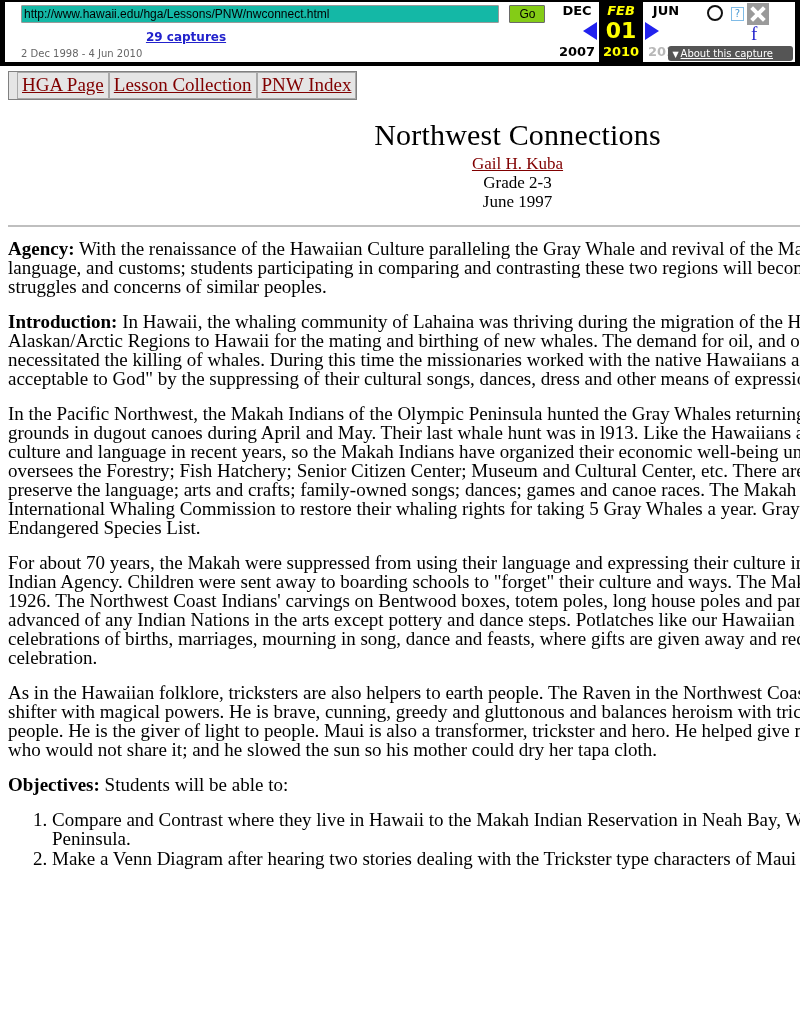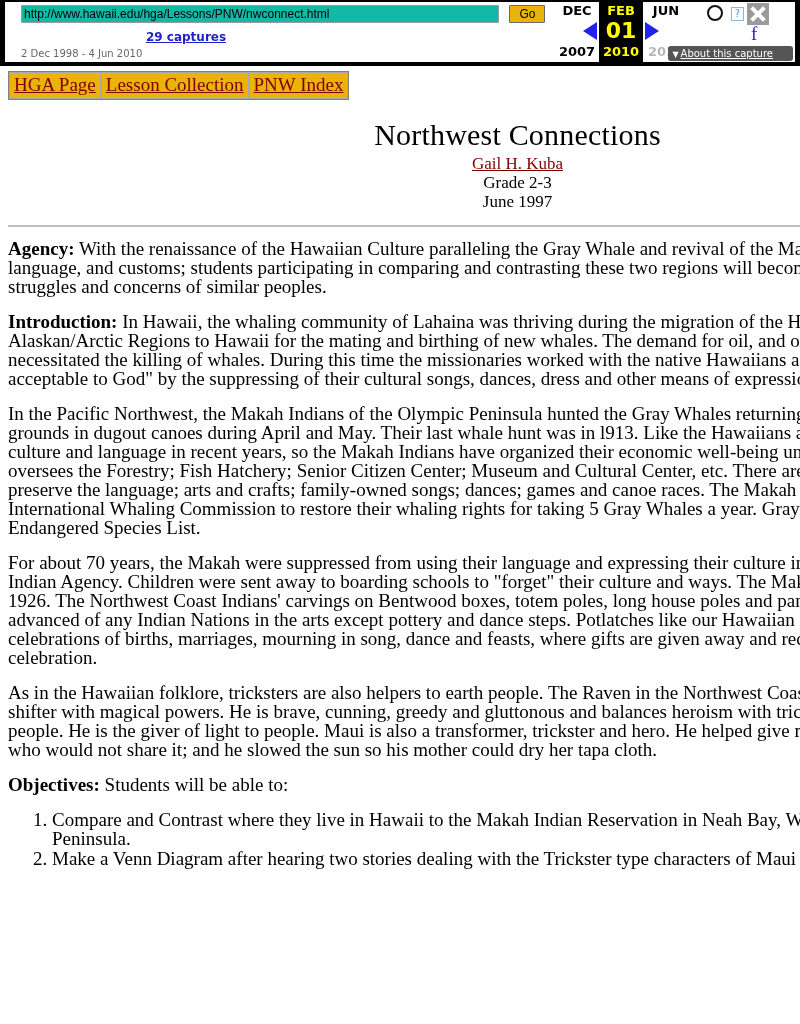--- a/index.html
+++ b/index.html
@@ -58,21 +58,21 @@
     vertical-align: top;
     border-radius: 1px;
   }
   .wm-go-btn {
     box-sizing: border-box;
     display: inline-block;
     width: 36px;
     height: 18px;
     margin-left: 6px;
     border: 1px solid #6a6a6a;
-    background: #eab308;
+    background: #84cc16;
     font-family: "Liberation Sans", sans-serif;
     font-size: 12px;
     line-height: 16px;
     text-align: center;
     color: #000;
     vertical-align: top;
     cursor: pointer;
     border-radius: 1px;
   }
 
@@ -122,21 +122,21 @@
   .wm-col-cur  { left: 44px; width: 44px; background: #000000; }
   .wm-col-next { left: 88px; width: 46px; }
 
   .wm-mon {
     font-size: 13px;
     font-weight: bold;
     line-height: 17px;
     letter-spacing: 0px;
   }
   .wm-col-prev .wm-mon { color: #000000; }
-  .wm-col-cur  .wm-mon { color: #ffff00; }
+  .wm-col-cur  .wm-mon { color: #ffff00; font-style: italic; }
   .wm-col-next .wm-mon { color: #000000; }
 
   .wm-mid {
     height: 24px;
     line-height: 24px;
     font-size: 22px;
     font-weight: bold;
   }
   .wm-col-cur .wm-mid { color: #ffff00; }
 
@@ -243,21 +243,22 @@
   
   #content {
     width: 1035px;   
     padding: 0;
   }
   table.navtable {
     border-collapse: separate;
     border-spacing: 0;
     margin: 5px 8px 0 8px;
     border: 1px solid #808080;
-    background: #eab308;
+    background: #e5e5e5;
+    padding-left: 8px;
   }
   table.navtable td {
     border: 1px solid #a9a9a9;
     padding: 1px 4px 2px 4px;
     font-family: "Liberation Serif", serif;
     font-size: 19px;
     line-height: 22px;
     white-space: nowrap;
   }
   table.navtable a {

